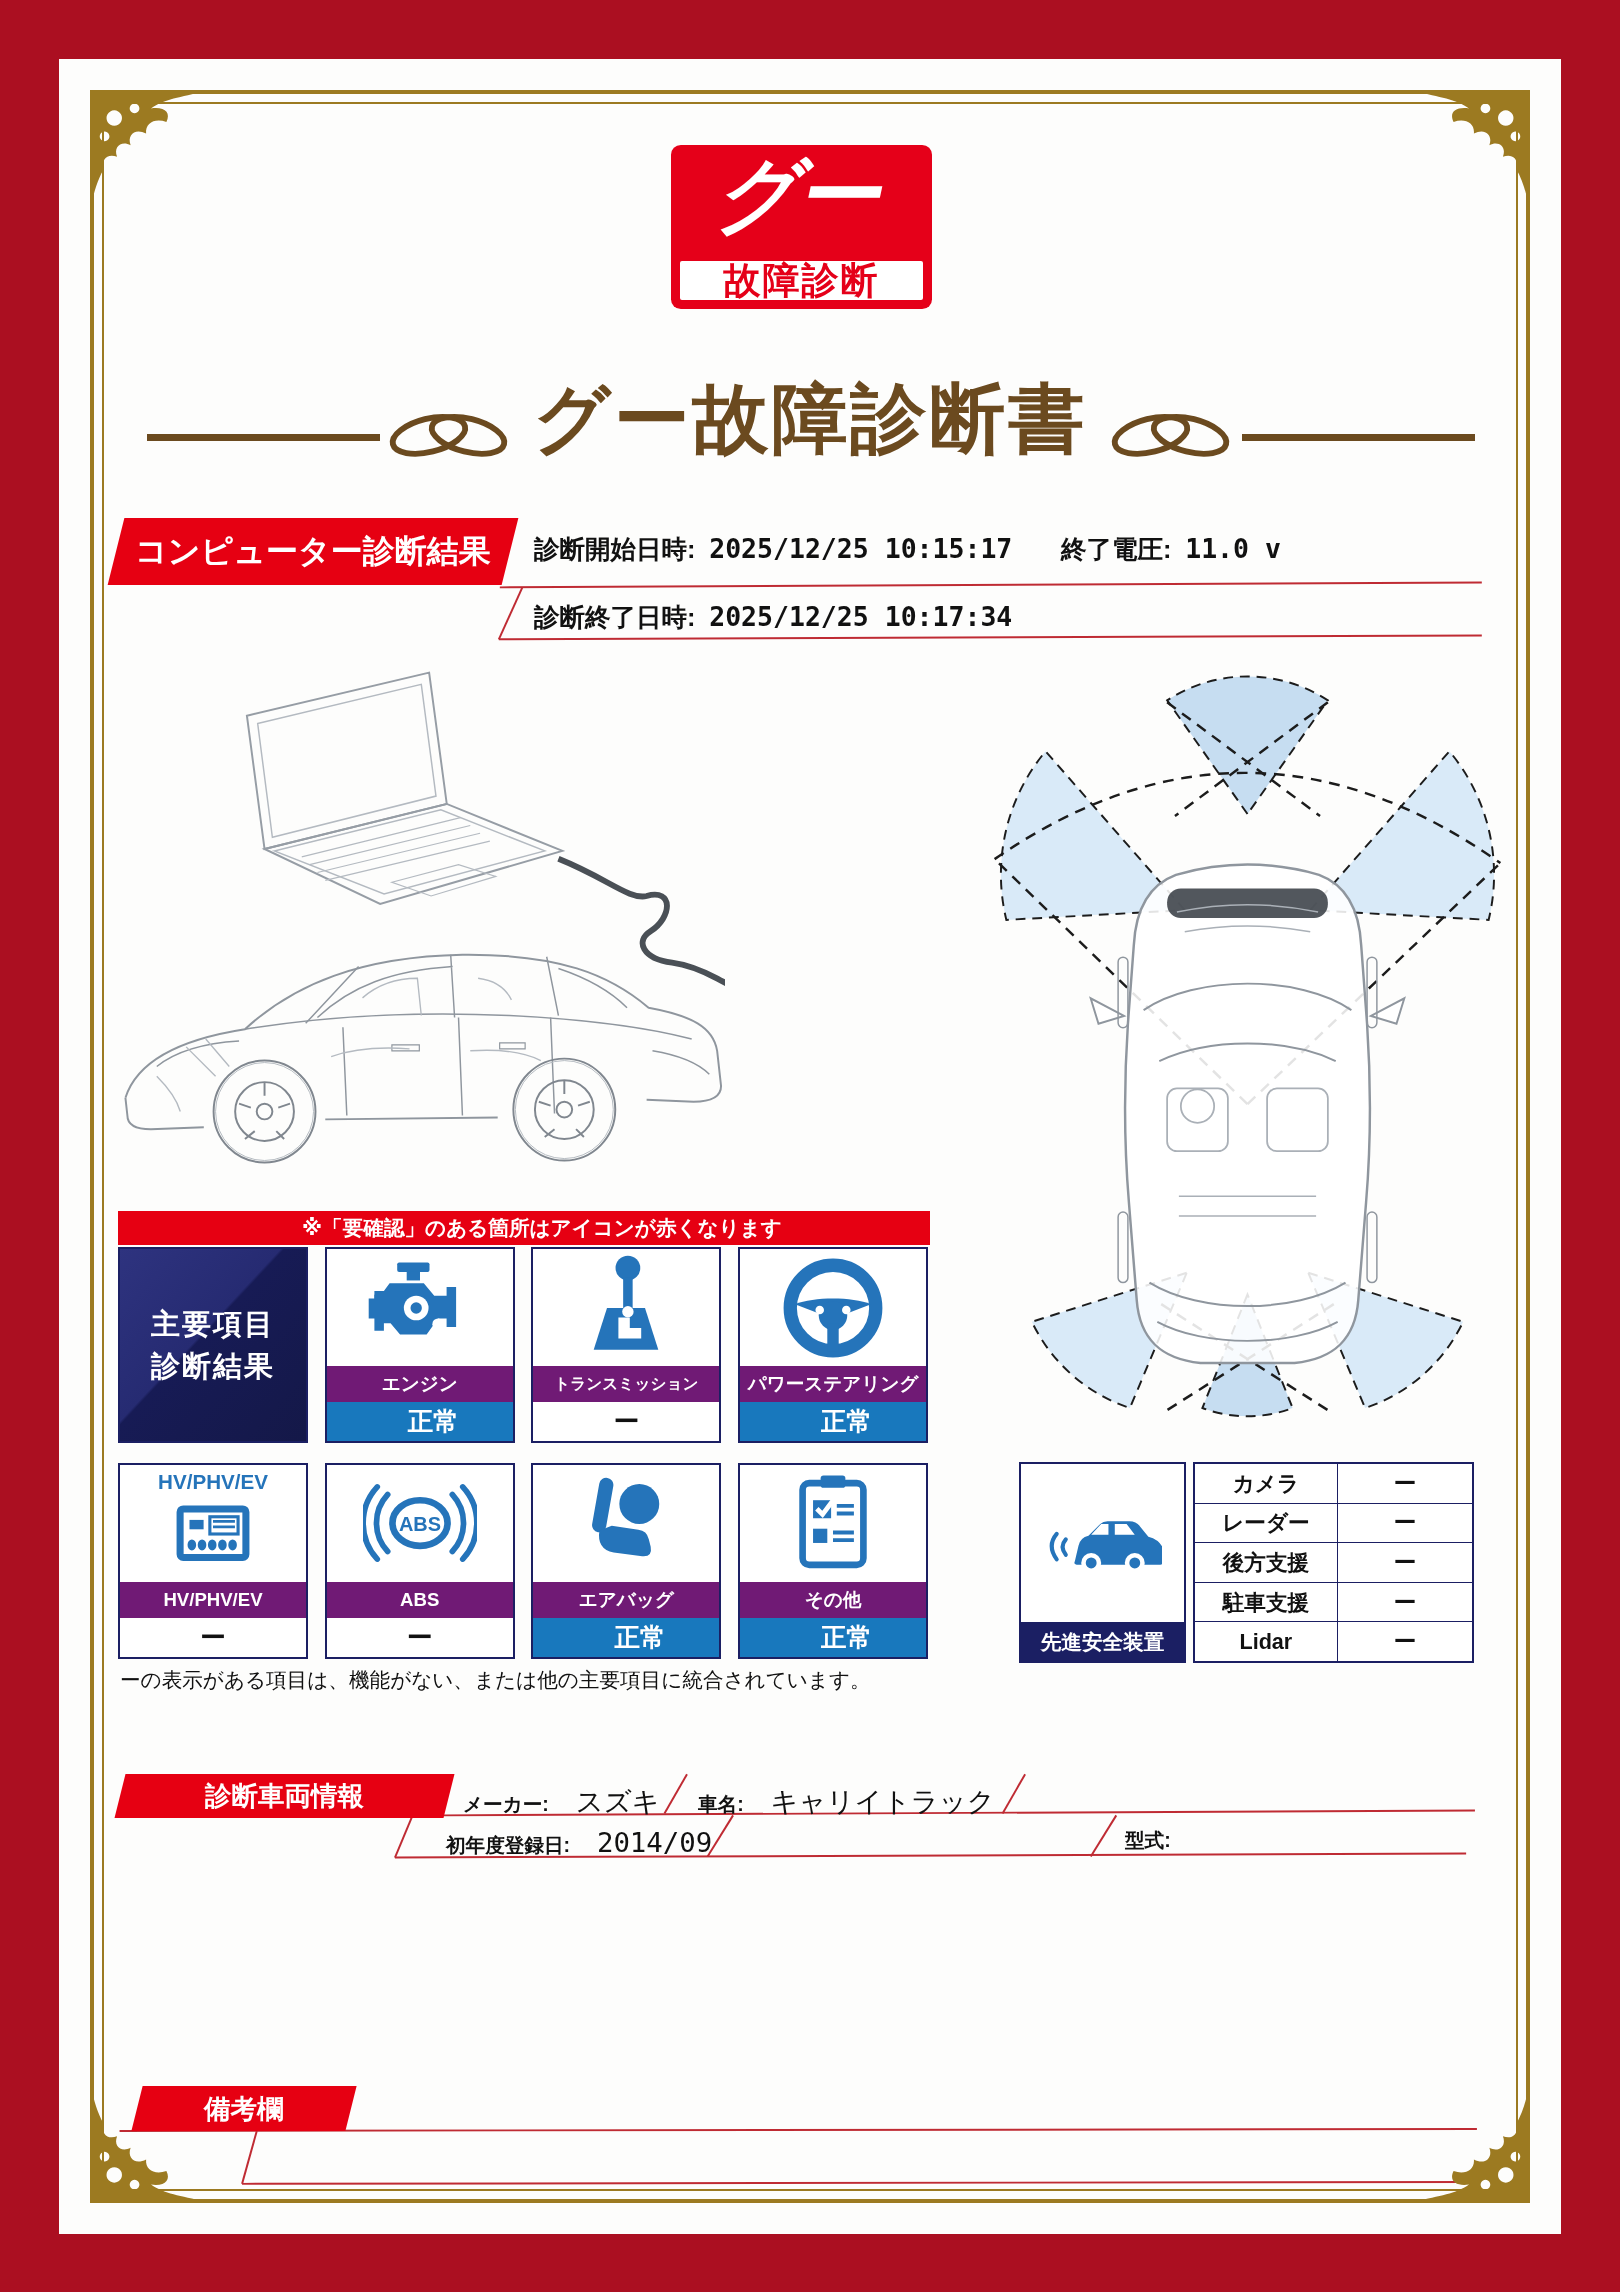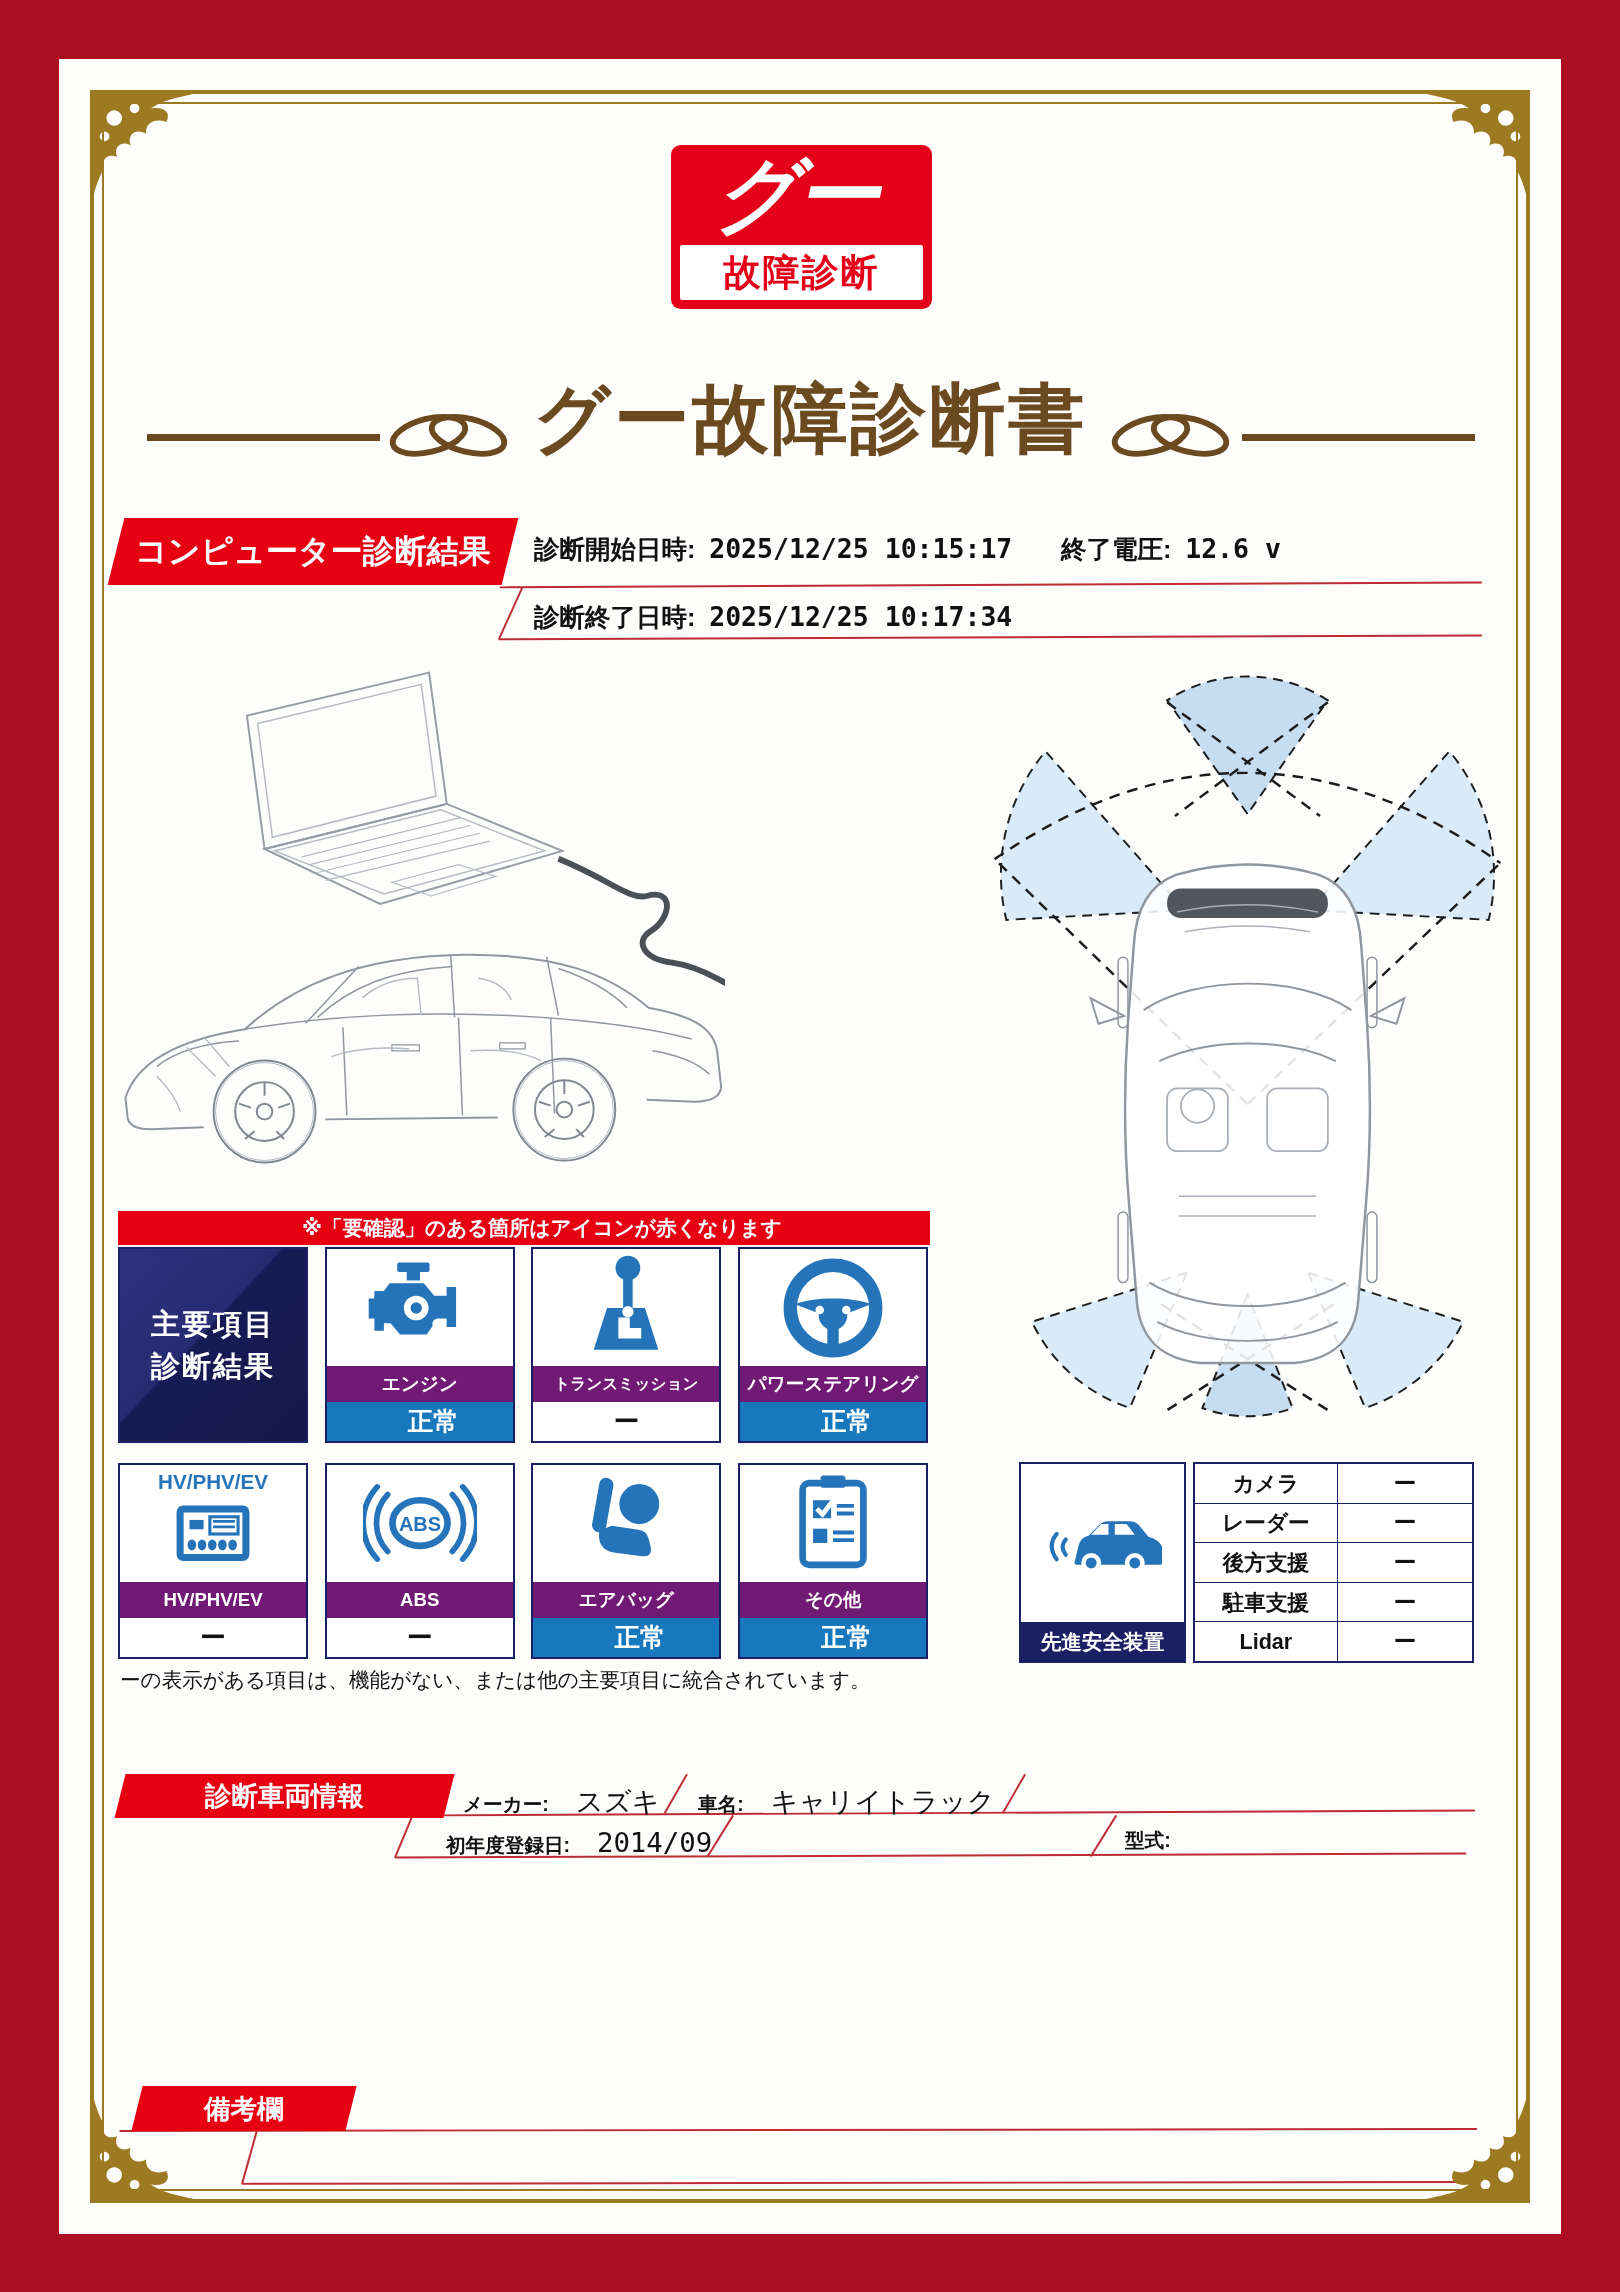--- a/index.html
+++ b/index.html
@@ -13,21 +13,21 @@
   .corner { position:absolute; width:116px; height:116px; z-index:42; pointer-events:none; }
   .corner.tl { left:91px;  top:91px; }
   .corner.tr { right:91px; top:91px; transform:scaleX(-1); }
   .corner.br { right:91px; bottom:91px; transform:scale(-1,-1); }
   .corner.bl { left:91px;  bottom:91px; transform:scaleY(-1); }
 
   
   .logo { position:absolute; left:671px; top:145px; width:261px; height:164px; background:#e50019; border-radius:9.8px; z-index:5; }
   .logo-mark { position:absolute; left:0; right:0; top:2px; height:98px; display:flex; align-items:center; justify-content:center;
                color:#fff; font-size:84px; font-weight:900; transform:skewX(-12deg); letter-spacing:-3.9px; }
-  .logo-band { position:absolute; left:8.8px; right:8.8px; bottom:8.8px; height:55px; background:#fff; border-radius:2px;
+  .logo-band { position:absolute; left:8.8px; right:8.8px; bottom:8.8px; height:39px; background:#fff; border-radius:2px;
                display:flex; align-items:center; justify-content:center; }
   .logo-band span { color:#e50019; font-size:37px; font-weight:900; letter-spacing:2px; }
 
   
   .doc-title { position:absolute; left:50%; top:369px; transform:translateX(-50%); font-size:76px; font-weight:900;
                color:#6b4a1f; letter-spacing:2.9px; white-space:nowrap; z-index:5; }
   .title-line { position:absolute; top:434px; height:6.9px; background:#6b4a1f; z-index:4; }
   .title-line.left { left:147px; width:233px; }
   .title-line.right { left:1242px; width:233px; }
   .flourish { position:absolute; top:406px; width:129px; height:59px; z-index:4; }
@@ -160,21 +160,21 @@
 
   <div class="banner diag">
     <span>コンピューター診断結果</span>
   </div>
   <div class="diag-row row-start">
     <span class="diag-label">診断開始日時:</span>
     <span class="diag-value">2025/12/25 10:15:17</span>
   </div>
   <div class="diag-row row-voltage">
     <span class="diag-label">終了電圧:</span>
-    <span class="diag-value">12.6 v</span>
+    <span class="diag-value">11.0 v</span>
   </div>
   <div class="diag-row row-end">
     <span class="diag-label">診断終了日時:</span>
     <span class="diag-value">2025/12/25 10:17:34</span>
   </div>
 
   <svg class="rules" viewBox="0 0 1653 2339" width="1620" height="2293">
     <g stroke="#bf2b33" stroke-width="2" fill="none">
 
       <line x1="510" y1="599" x2="1512" y2="594"></line>

